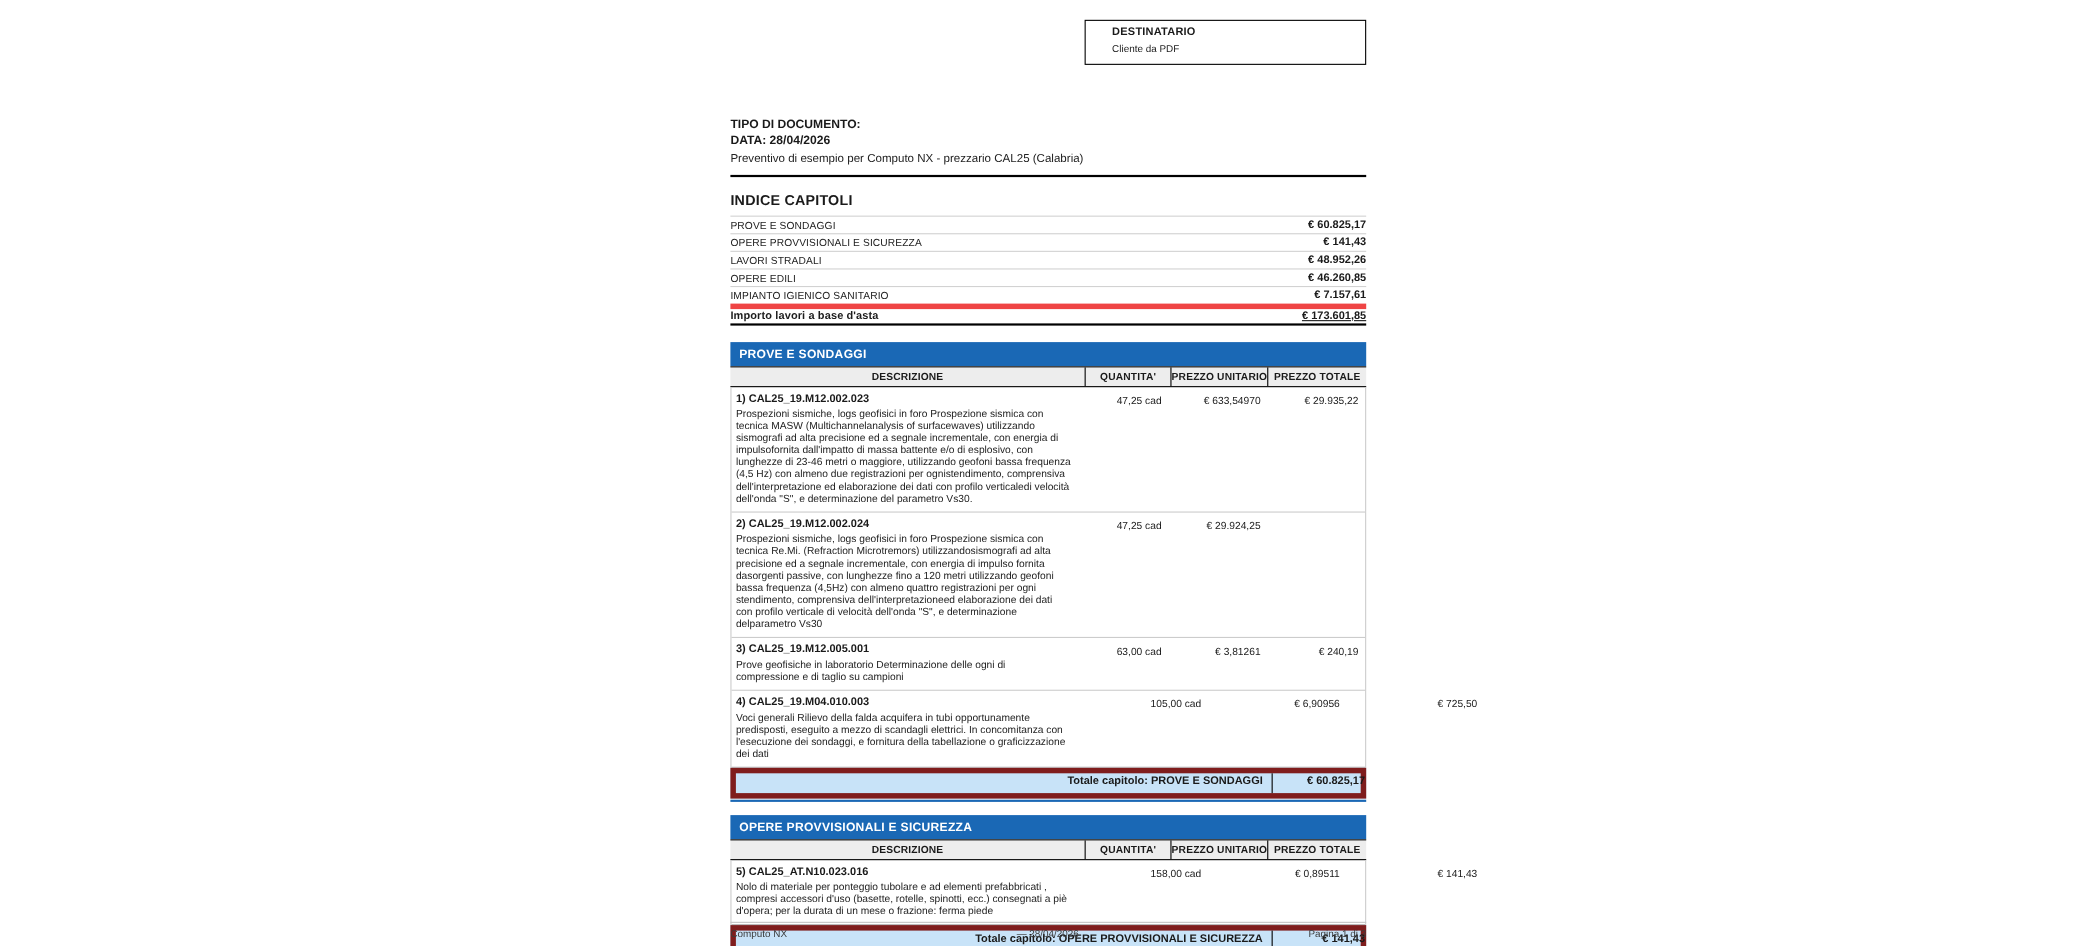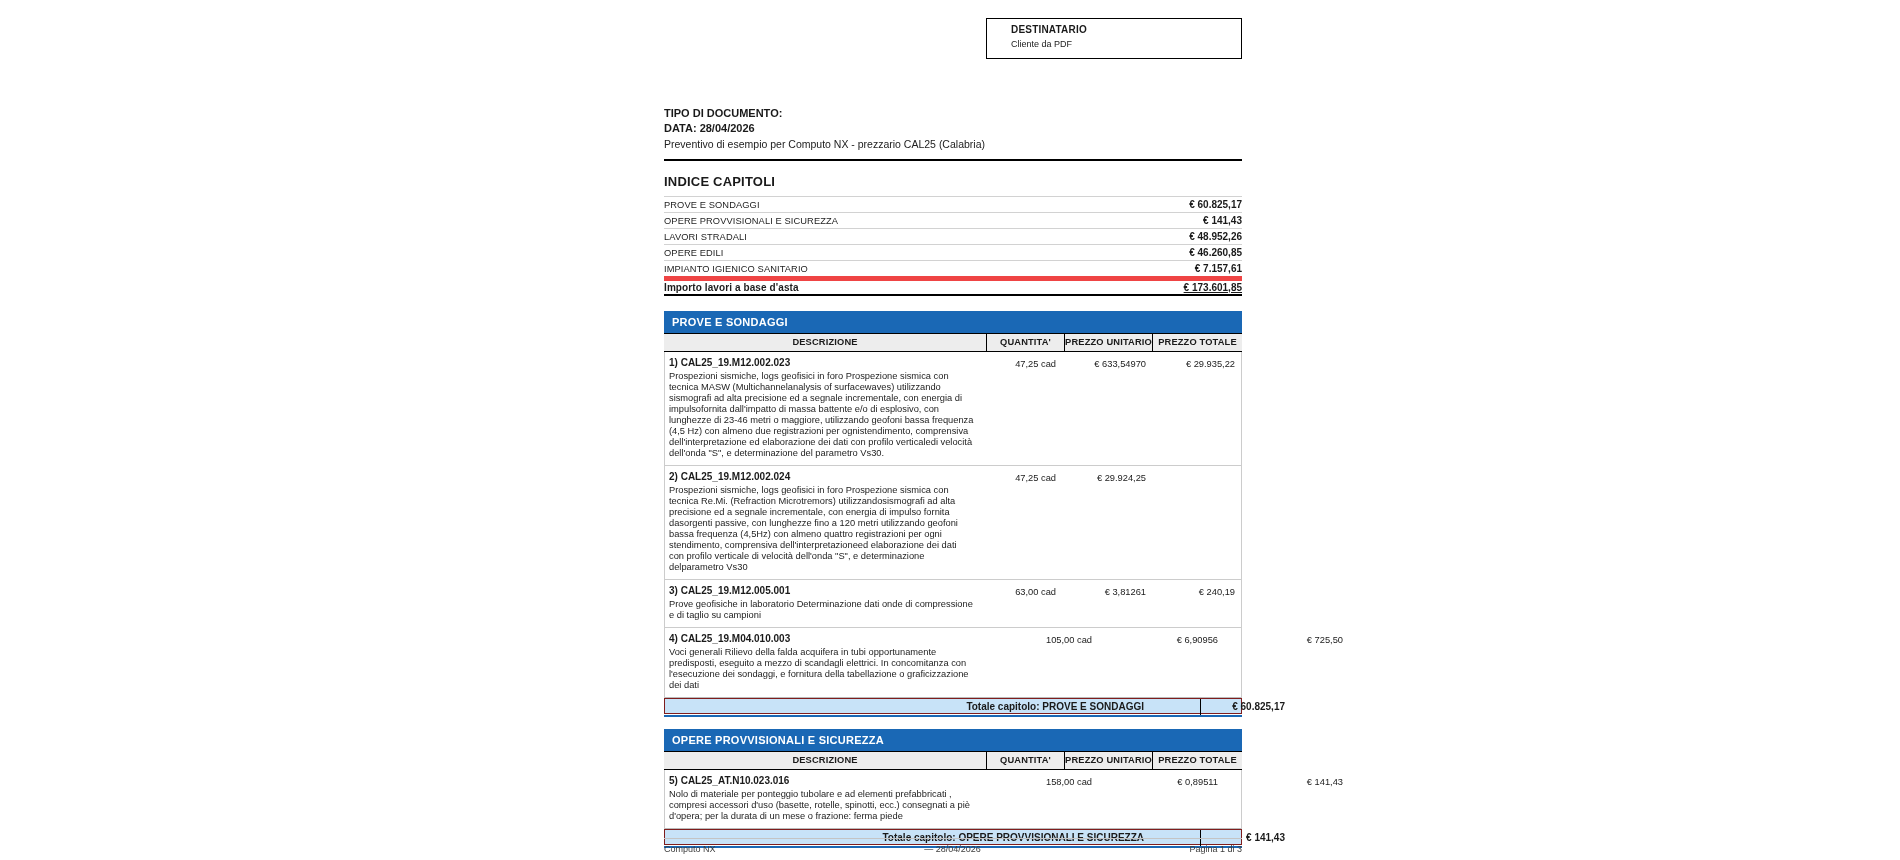--- a/index.html
+++ b/index.html
@@ -74,23 +74,22 @@
   .desc-cell { padding: 0 12px 0 4px; }
   .item-code { font-size: 10px; font-weight: 700; line-height: 14px; }
   .item-desc { font-size: 9.3px; line-height: 11px; color: #1d1d1d; margin-top: 1px; }
   .val-cell { text-align: right; font-size: 9.3px; padding-top: 3px; }
   .val-qty { padding-right: 8px; }
   .val-pu  { padding-right: 6px; }
   .val-pt  { padding-right: 6px; }
 
   .chapter-total {
     display: grid; grid-template-columns: 487px 91px;
-    height: 16px;
-    border: 1px solid #7f1d1d;
-    gap: 48px;
+    height: 28px;
+    border: 5px solid #7f1d1d;
   }
   .chapter-total .t-lbl {
     font-size: 10px; font-weight: 700; text-align: right;
     line-height: 16px; padding-right: 8px;
   }
   .chapter-total .t-amt {
     font-size: 10px; font-weight: 700; text-align: right;
     line-height: 16px; padding-right: 6px;
     border-left: 1px solid #000;
   }
@@ -170,21 +169,21 @@
         <div class="desc-cell">
           <div class="item-code">2) CAL25_19.M12.002.024</div>
           <div class="item-desc">Prospezioni sismiche, logs geofisici in foro Prospezione sismica con tecnica Re.Mi. (Refraction Microtremors) utilizzandosismografi ad alta precisione ed a segnale incrementale, con energia di impulso fornita dasorgenti passive, con lunghezze fino a 120 metri utilizzando geofoni bassa frequenza (4,5Hz) con almeno quattro registrazioni per ogni stendimento, comprensiva dell'interpretazioneed elaborazione dei dati con profilo verticale di velocità dell'onda "S", e determinazione delparametro Vs30</div>
         </div>
         <div class="val-cell val-qty">47,25 cad</div>
         <div class="val-cell val-pt">€ 29.924,25</div>
       </div>
       <div class="item-row">
         <div class="desc-cell">
           <div class="item-code">3) CAL25_19.M12.005.001</div>
-          <div class="item-desc">Prove geofisiche in laboratorio Determinazione dati onde di compressione e di taglio su campioni</div>
+          <div class="item-desc">Prove geofisiche in laboratorio Determinazione delle ogni di compressione e di taglio su campioni</div>
         </div>
         <div class="val-cell val-qty">63,00 cad</div>
         <div class="val-cell val-pu">€ 3,81261</div>
         <div class="val-cell val-pt">€ 240,19</div>
       </div>
       <div class="item-row">
         <div class="desc-cell">
           <div class="item-code">4) CAL25_19.M04.010.003</div>
           <div class="item-desc">Voci generali Rilievo della falda acquifera in tubi opportunamente predisposti, eseguito a mezzo di scandagli elettrici. In concomitanza con l'esecuzione dei sondaggi, e fornitura della tabellazione o graficizzazione dei dati</div>
         </div>

